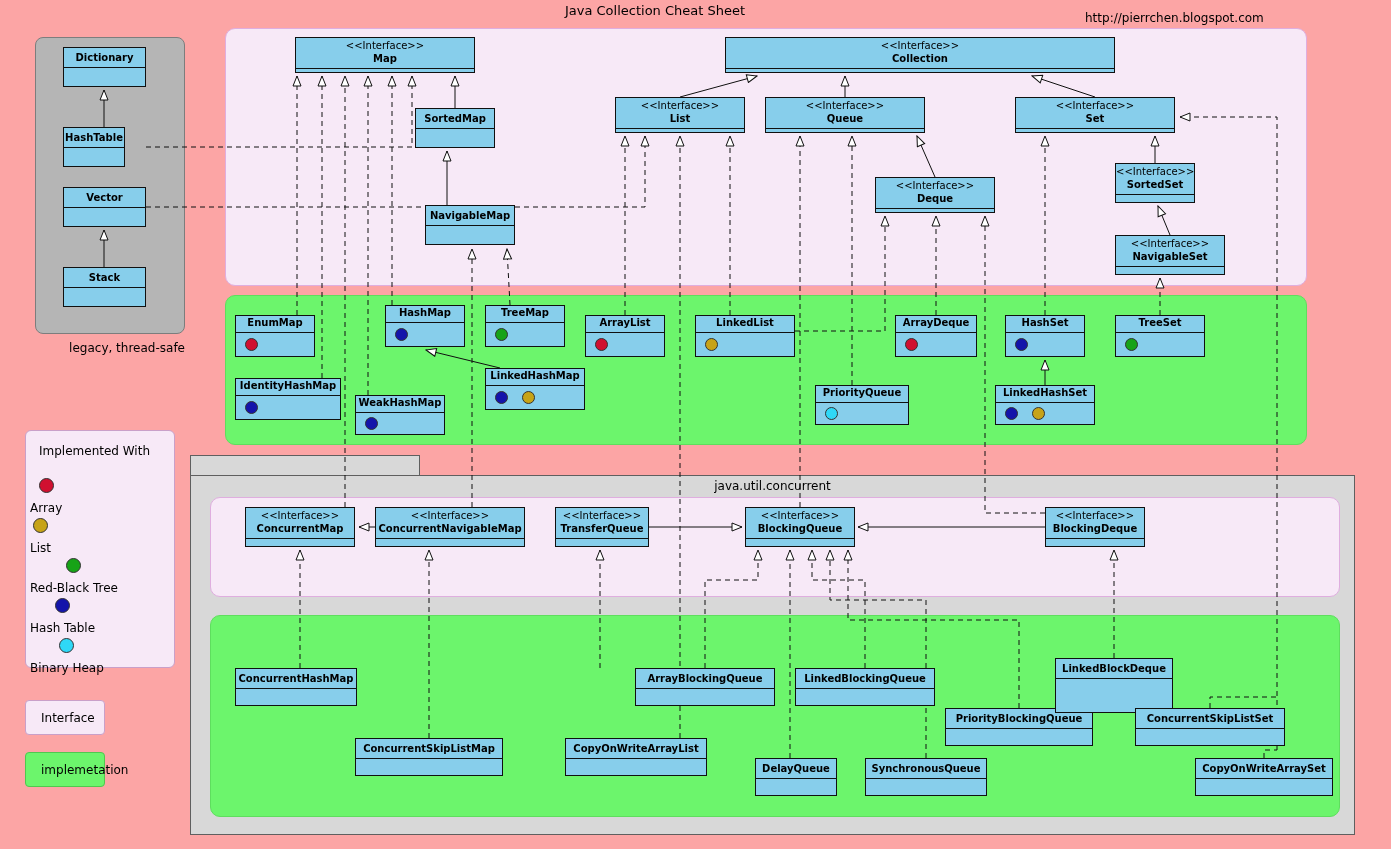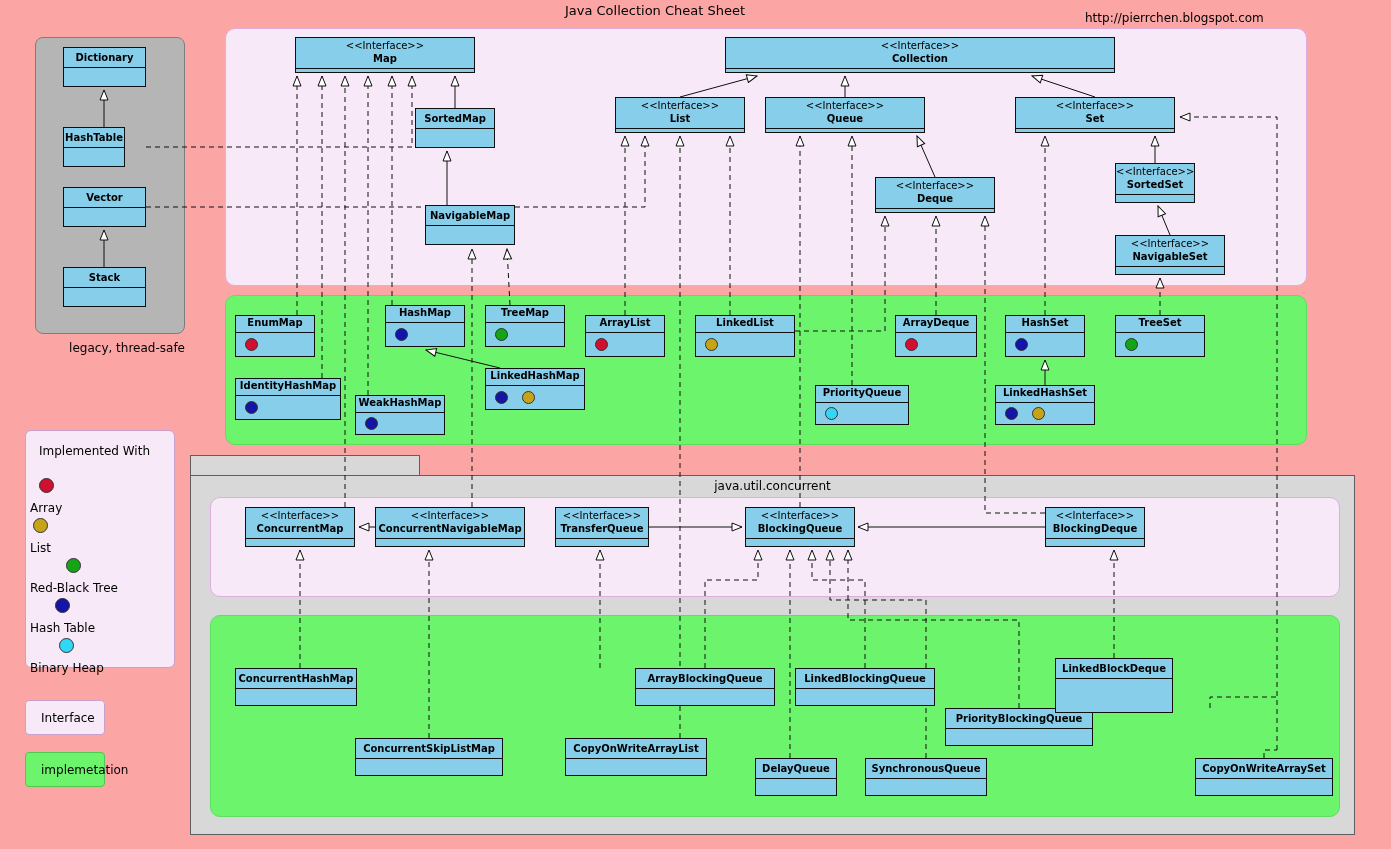--- a/index.html
+++ b/index.html
@@ -322,20 +322,24 @@
     <div class="sec"></div>
   </div>
   <div class="box plain" style="left:945px;top:708px;width:148px;height:38px">
     <div class="bname">PriorityBlockingQueue</div>
     <div class="sec"></div>
   </div>
   <div class="box plain" style="left:1055px;top:658px;width:118px;height:55px">
     <div class="bname">LinkedBlockDeque</div>
     <div class="sec"></div>
   </div>
+  <div class="box plain" style="left:1135px;top:708px;width:150px;height:38px">
+    <div class="bname">ConcurrentSkipListSet</div>
+    <div class="sec"></div>
+  </div>
   <div class="box plain" style="left:1195px;top:758px;width:138px;height:38px">
     <div class="bname">CopyOnWriteArraySet</div>
     <div class="sec"></div>
   </div>
 
   <div id="legend">
     <div class="ltitle">Implemented With</div>
     <div class="litem" style="top:47px">
       <span class="dot" style="background: rgb(208, 16, 48);"></span>
       <span>Array</span>

